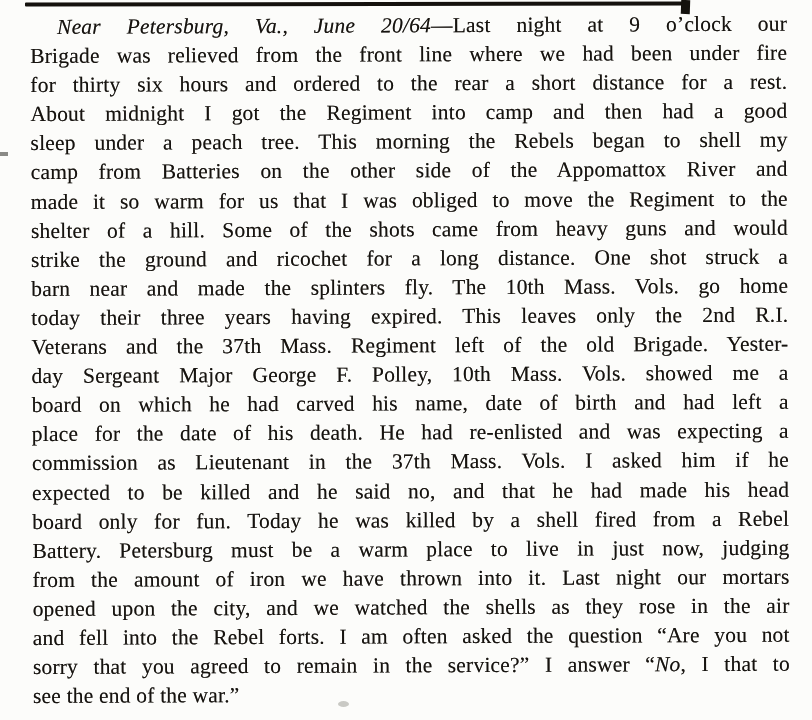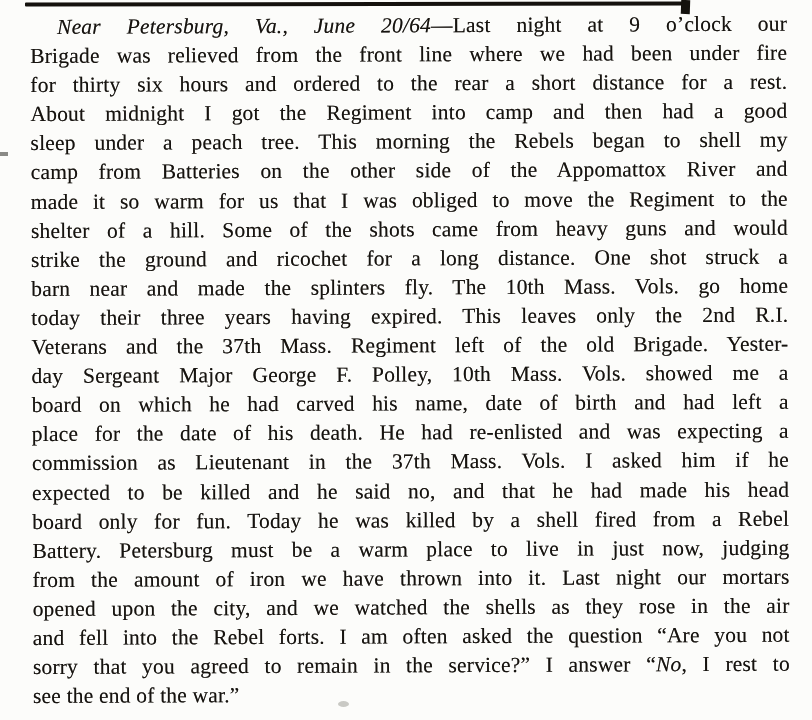--- a/index.html
+++ b/index.html
@@ -84,17 +84,17 @@
     <p class="line">day Sergeant Major George F. Polley, 10th Mass. Vols. showed me a</p>
     <p class="line">board on which he had carved his name, date of birth and had left a</p>
     <p class="line">place for the date of his death. He had re-enlisted and was expecting a</p>
     <p class="line">commission as Lieutenant in the 37th Mass. Vols. I asked him if he</p>
     <p class="line">expected to be killed and he said no, and that he had made his head</p>
     <p class="line">board only for fun. Today he was killed by a shell fired from a Rebel</p>
     <p class="line">Battery. Petersburg must be a warm place to live in just now, judging</p>
     <p class="line">from the amount of iron we have thrown into it. Last night our mortars</p>
     <p class="line">opened upon the city, and we watched the shells as they rose in the air</p>
     <p class="line">and fell into the Rebel forts. I am often asked the question “Are you not</p>
-    <p class="line"><span>sorry that you agreed to remain in the service?” I answer “</span><span class="italic">No</span><span>, I rest to</span></p>
+    <p class="line"><span>sorry that you agreed to remain in the service?” I answer “</span><span class="italic">No</span><span>, I that to</span></p>
     <p class="line last">see the end of the war.”</p>
   </div>
 
 </div>
 
 </body></html>

